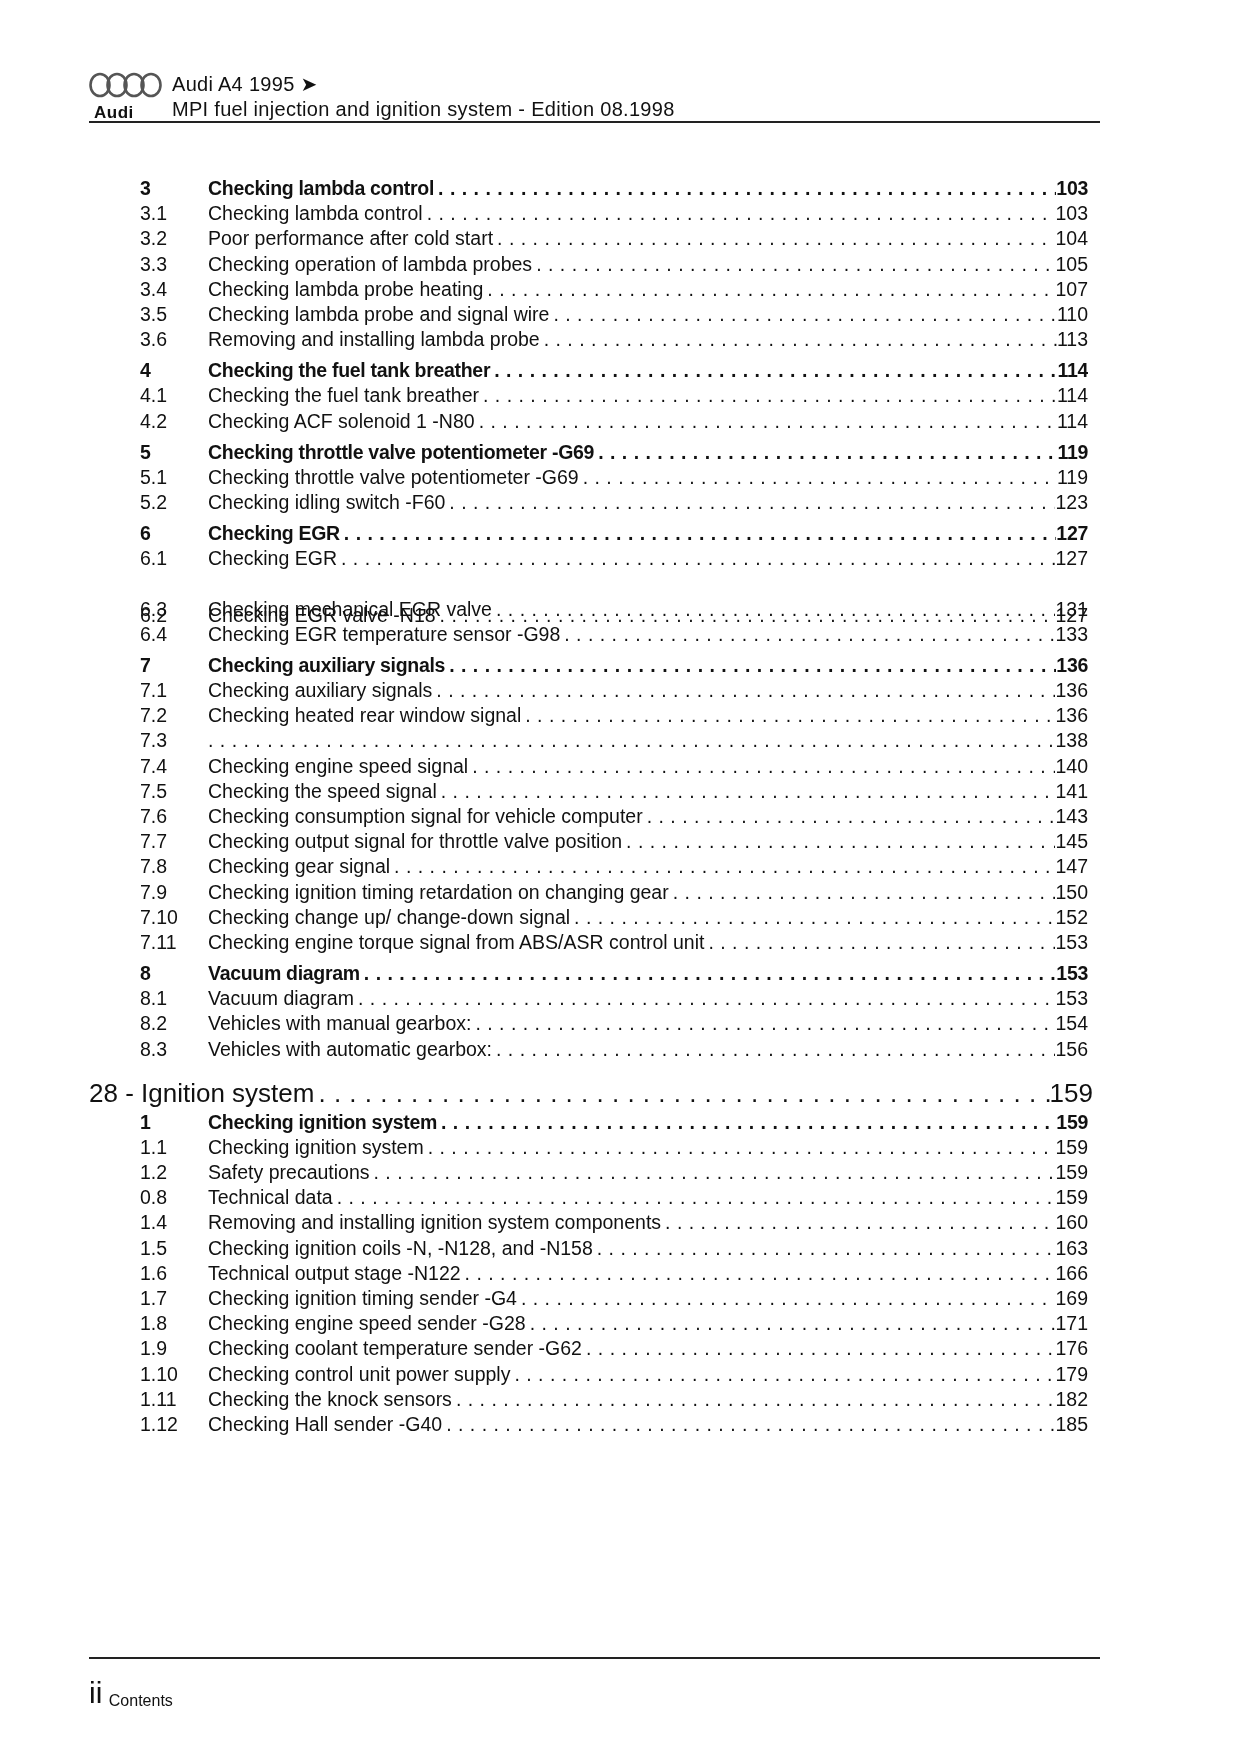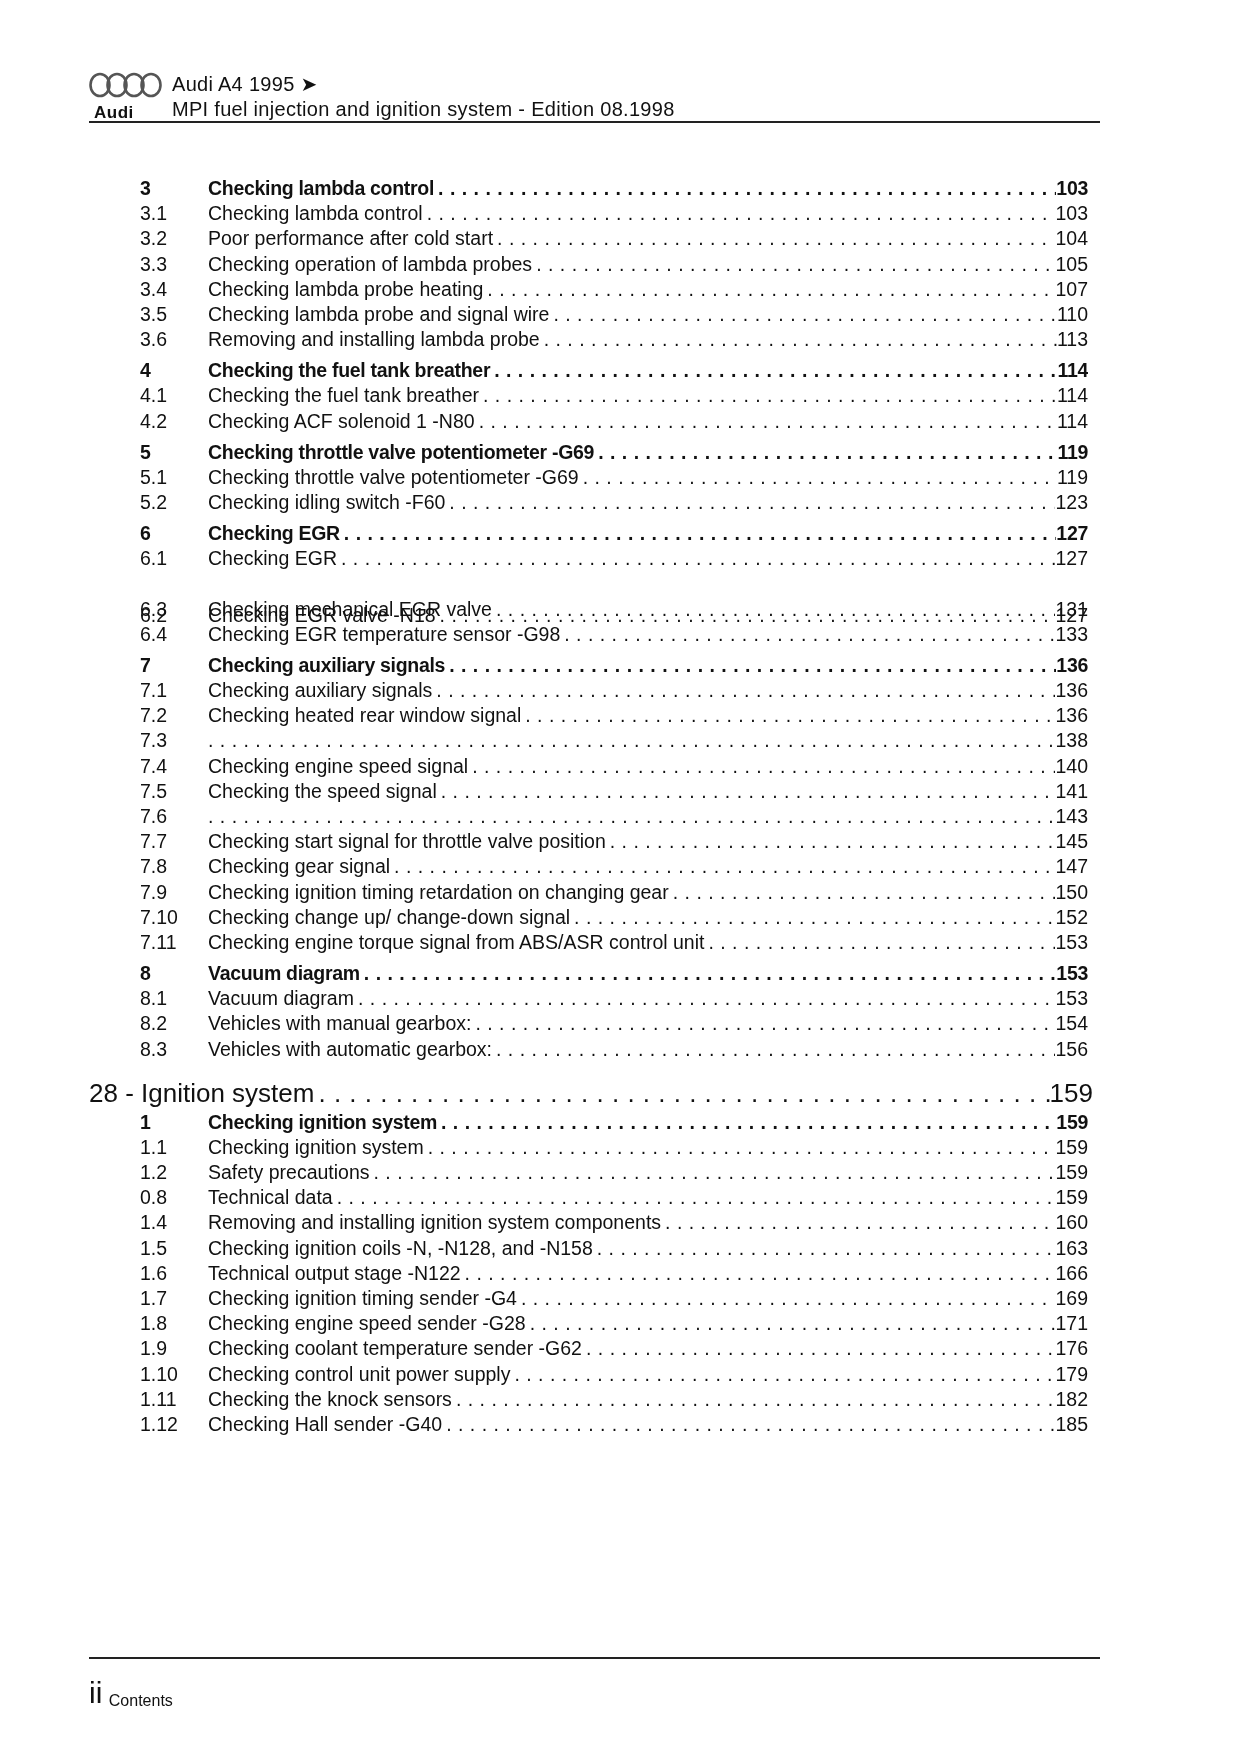--- a/index.html
+++ b/index.html
@@ -237,28 +237,29 @@
       <span class="num">7.5</span>
       <div class="title-wrap">
         <span class="title">Checking the speed signal</span>
         <span class="leader"></span>
         <span class="page">141</span>
       </div>
     </div>
     <div class="row sub" style="top: 804px;">
       <span class="num">7.6</span>
       <div class="title-wrap">
+        <span class="title">Checking consumption signal for vehicle computer</span>
         <span class="leader"></span>
         <span class="page">143</span>
       </div>
     </div>
     <div class="row sub" style="top: 829.2px;">
       <span class="num">7.7</span>
       <div class="title-wrap">
-        <span class="title">Checking start signal for throttle valve position</span>
+        <span class="title">Checking output signal for throttle valve position</span>
         <span class="leader"></span>
         <span class="page">145</span>
       </div>
     </div>
     <div class="row sub" style="top: 854.4px;">
       <span class="num">7.8</span>
       <div class="title-wrap">
         <span class="title">Checking gear signal</span>
         <span class="leader"></span>
         <span class="page">147</span>

